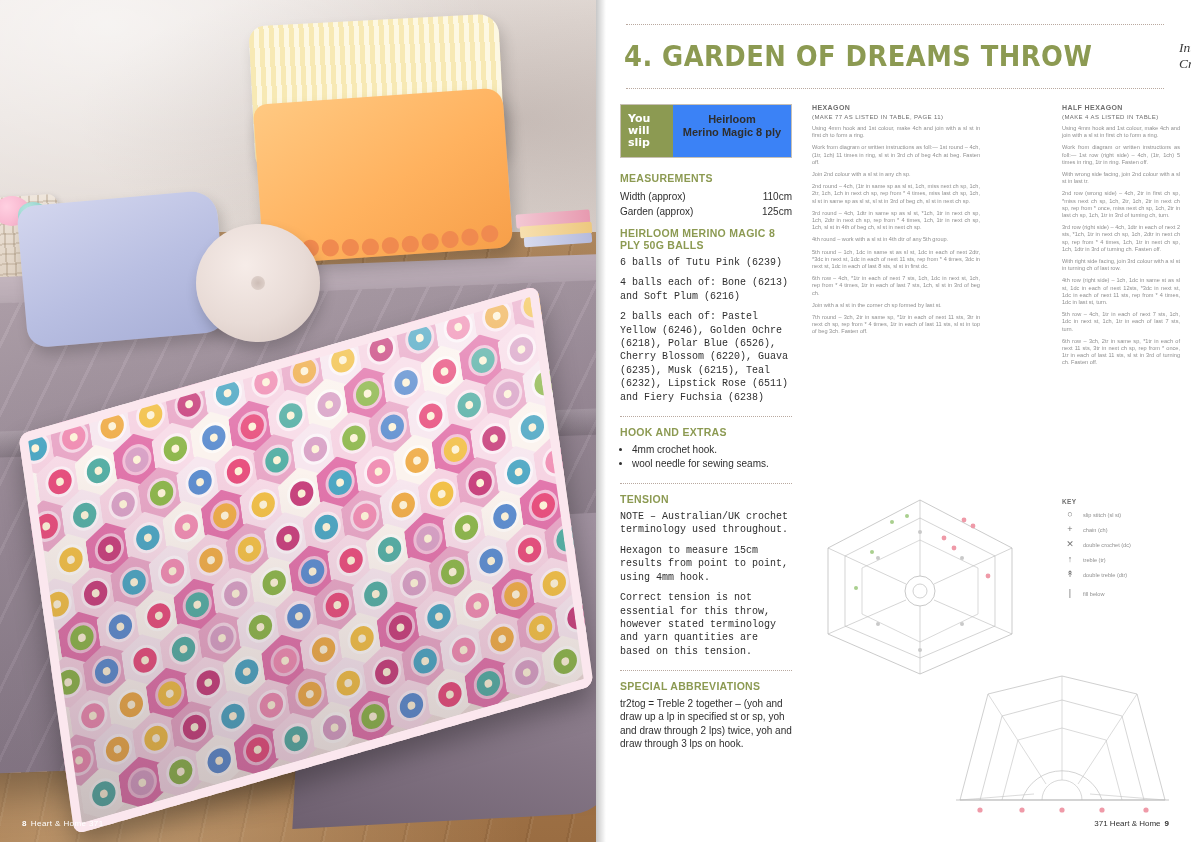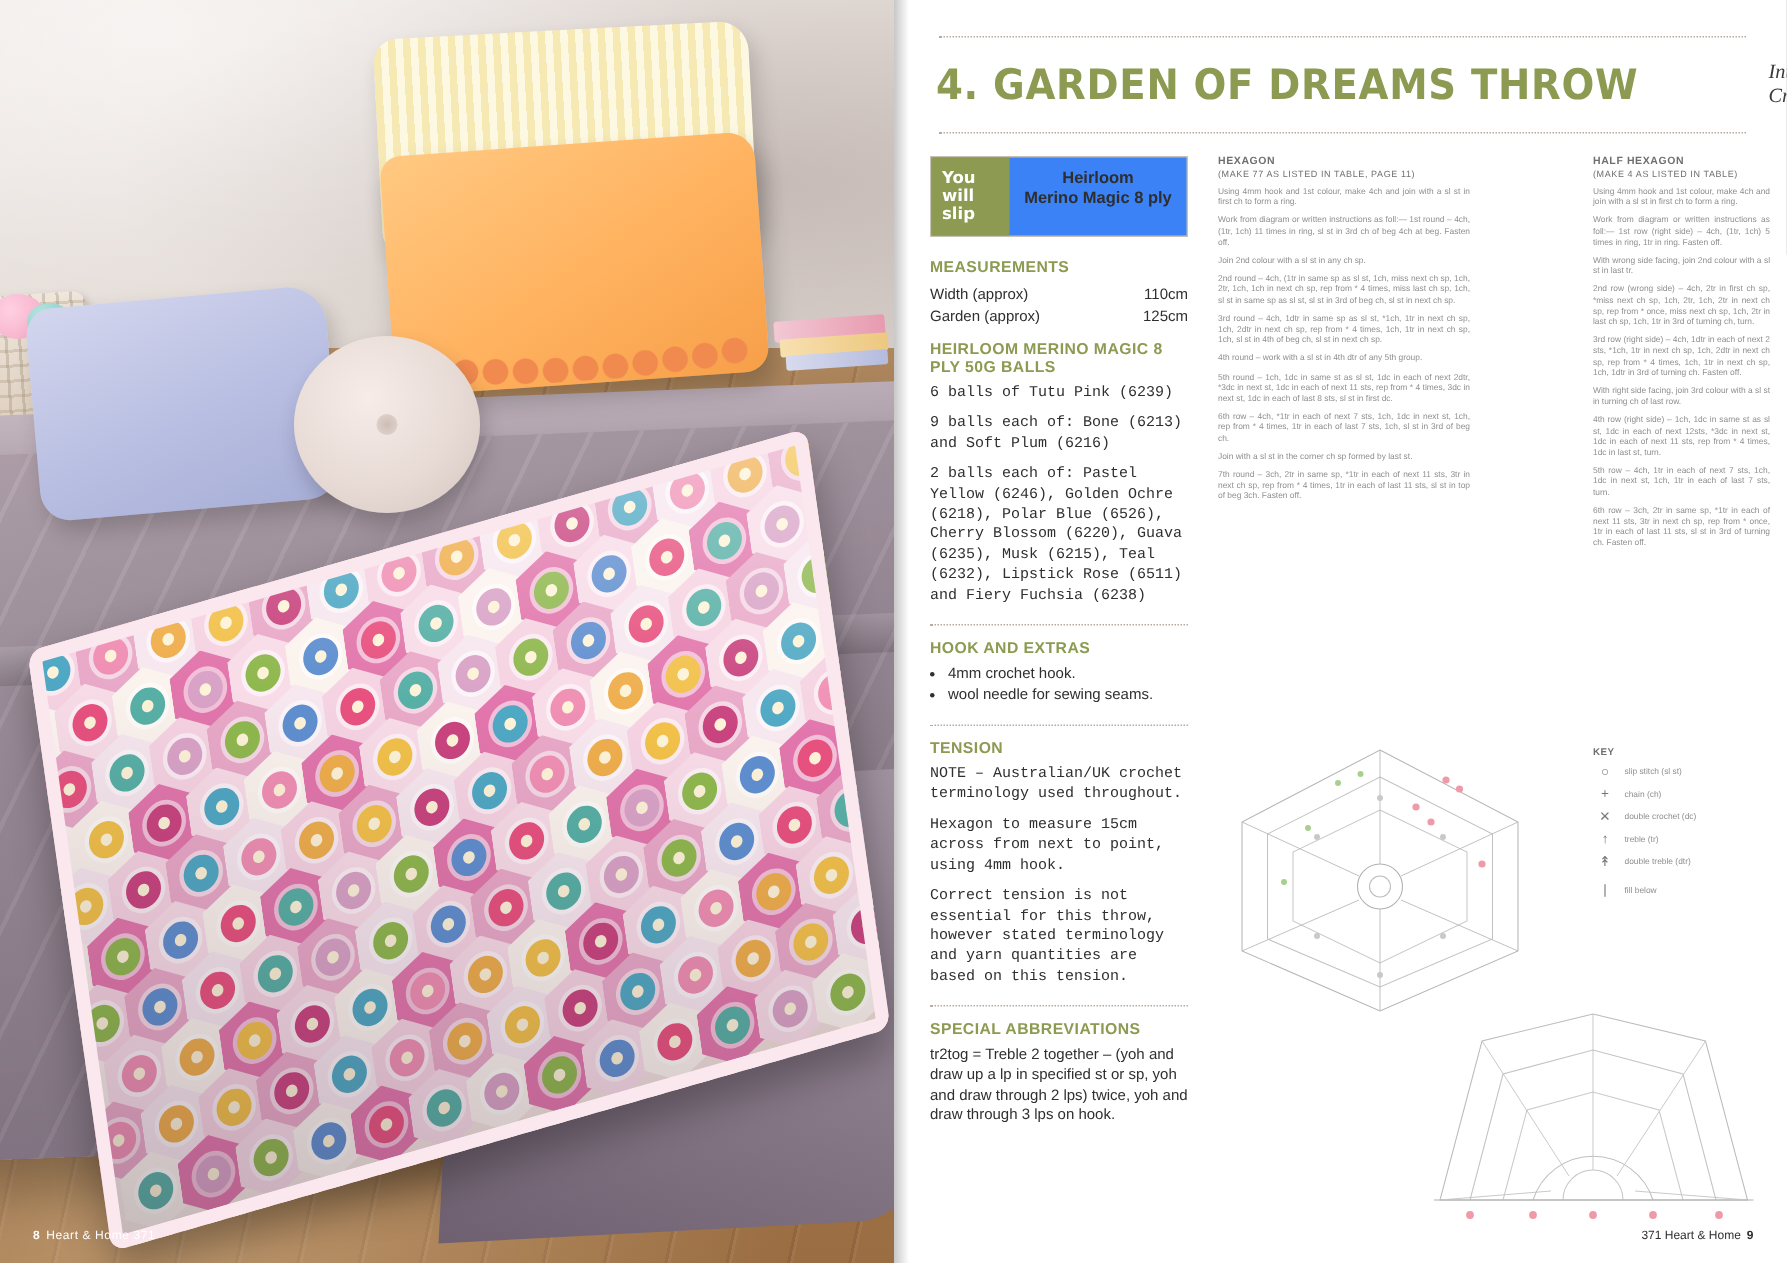--- a/index.html
+++ b/index.html
@@ -809,36 +809,36 @@
     <span>110cm</span>
   </div>
   <div class="meas-row">
     <span>Garden (approx)</span>
     <span>125cm</span>
   </div>
 
   <div style="height:8px"></div>
   <div class="sec-head">HEIRLOOM MERINO MAGIC 8 PLY 50g balls</div>
   <div class="body-txt" style="margin-bottom:7px">6 balls of Tutu Pink (6239)</div>
-  <div class="body-txt" style="margin-bottom:7px">9 balls each of: Bone (6213) and Soft Plum (6216)</div>
+  <div class="body-txt" style="margin-bottom:7px">4 balls each of: Bone (6213) and Soft Plum (6216)</div>
   <div class="body-txt" style="margin-bottom:7px">2 balls each of: Pastel Yellow (6246), Golden Ochre (6218), Polar Blue (6526), Cherry Blossom (6220), Guava (6235), Musk (6215), Teal (6232), Lipstick Rose (6511) and Fiery Fuchsia (6238)</div>
 
   <div class="dotted-rule rule-sp" style="margin-top:12px"></div>
 
   <div class="sec-head">HOOK AND EXTRAS</div>
   <ul>
     <li>4mm crochet hook.</li>
     <li>wool needle for sewing seams.</li>
   </ul>
 
   <div class="dotted-rule rule-sp" style="margin-top:12px"></div>
 
   <div class="sec-head">TENSION</div>
   <div class="body-txt" style="margin-bottom:7px">NOTE – Australian/UK crochet terminology used throughout.</div>
-  <div class="body-txt" style="margin-bottom:7px">Hexagon to measure 15cm across from next to point, using 4mm hook.</div>
+  <div class="body-txt" style="margin-bottom:7px">Hexagon to measure 15cm results from point to point, using 4mm hook.</div>
   <div class="body-txt">Correct tension is not essential for this throw, however stated terminology and yarn quantities are based on this tension.</div>
 
   <div class="dotted-rule rule-sp" style="margin-top:12px"></div>
 
   <div class="sec-head">SPECIAL ABBREVIATIONS</div>
   <div class="abbr">
     <p style="margin-bottom:6px">tr2tog = Treble 2 together – (yoh and draw up a lp in specified st or sp, yoh and draw through 2 lps) twice, yoh and draw through 3 lps on hook.</p>
 
   </div>
 </div>

